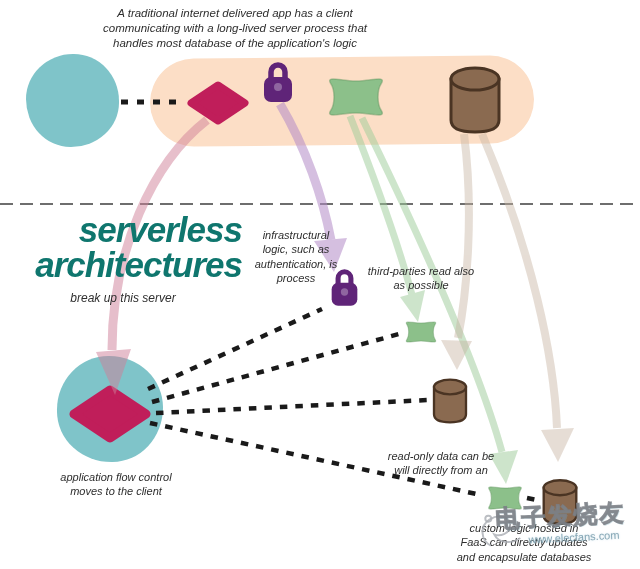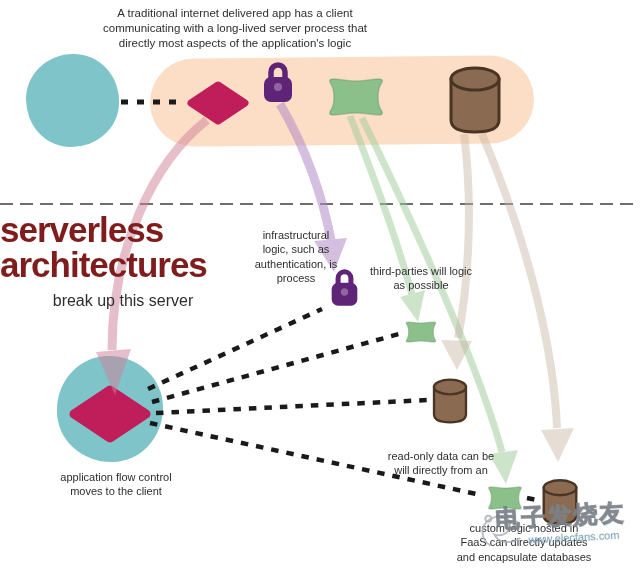--- a/index.html
+++ b/index.html
@@ -17,30 +17,30 @@
     left:26px;top:54px;width:93px;height:93px;background:#7fc4c9;
     border-radius:51% 49% 52% 48% / 49% 51% 48% 52%;z-index:2;
   }
   .client-circle-bottom{
     left:57px;top:356px;width:106px;height:106px;background:#7fc4c9;
     border-radius:49% 51% 48% 52% / 51% 49% 52% 48%;z-index:2;
   }
   .shape{z-index:2;line-height:0;}
   
   .note{
-    color:#2e2e2e;text-align:center;z-index:4;
+    color:#2e2e2e;font-style:italic;text-align:center;z-index:4;
     font-size:11px;line-height:1.3;
   }
   .top-note{left:55px;top:6px;width:360px;font-size:11.5px;}
   .title{
-    left:0px;top:212px;width:242px;text-align:left;z-index:4;
-    color:#7f1d1d;font-size:35px;font-weight:bold;
+    left:0px;top:212px;width:242px;text-align:right;z-index:4;
+    color:#0f766e;font-size:35px;font-weight:bold;font-style:italic;
     line-height:1.0;letter-spacing:-1px;
   }
-  .break-up{left:38px;top:291px;width:170px;font-size:16px;}
+  .break-up{left:38px;top:291px;width:170px;font-size:12px;}
   .infra-note{left:240px;top:228px;width:112px;}
   .third-note{left:355px;top:264px;width:132px;}
   .appflow-note{left:32px;top:470px;width:168px;}
   .readonly-note{left:362px;top:449px;width:158px;}
   .custom-note{left:422px;top:521px;width:204px;}
   
   .overlay{left:0;top:0;z-index:3;}
   
   .watermark{
     left:476px;top:492px;width:164px;height:76px;z-index:5;
@@ -168,39 +168,39 @@
     <line x1="148" y1="389" x2="322" y2="309" stroke="#1a1a1a" stroke-width="4.5" stroke-dasharray="7.5 8"></line>
     <line x1="152" y1="402" x2="399" y2="334" stroke="#1a1a1a" stroke-width="4.5" stroke-dasharray="7.5 8"></line>
     <line x1="156" y1="413" x2="428" y2="400" stroke="#1a1a1a" stroke-width="4.5" stroke-dasharray="7.5 8"></line>
     <line x1="150" y1="423" x2="481" y2="495" stroke="#1a1a1a" stroke-width="4.5" stroke-dasharray="7.5 8"></line>
     <line x1="527" y1="498" x2="541" y2="501" stroke="#1a1a1a" stroke-width="4.5" stroke-dasharray="7.5 8"></line>
   </svg>
 
   <div class="abs note top-note">
     <div>A traditional internet delivered app has a client</div>
     <div>communicating with a long-lived server process that</div>
-    <div>directly most aspects of the application's logic</div>
+    <div>handles most database of the application's logic</div>
   </div>
 
   <div class="abs title">
     <div>serverless</div>
     <div>architectures</div>
   </div>
 
   <div class="abs note break-up">break up this server</div>
 
   <div class="abs note infra-note">
     <div>infrastructural</div>
     <div>logic, such as</div>
     <div>authentication, is</div>
     <div>process</div>
   </div>
 
   <div class="abs note third-note">
-    <div>third-parties will logic</div>
+    <div>third-parties read also</div>
     <div>as possible</div>
   </div>
 
   <div class="abs note appflow-note">
     <div>application flow control</div>
     <div>moves to the client</div>
   </div>
 
   <div class="abs note readonly-note">
     <div>read-only data can be</div>

